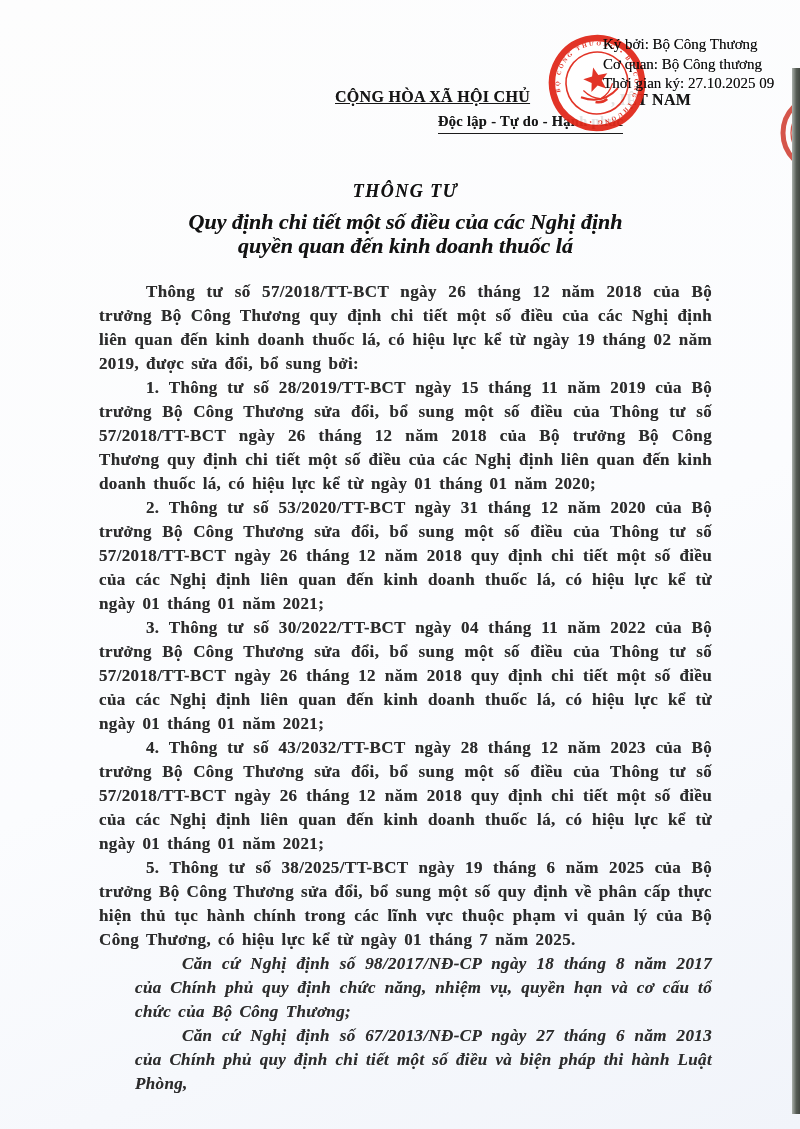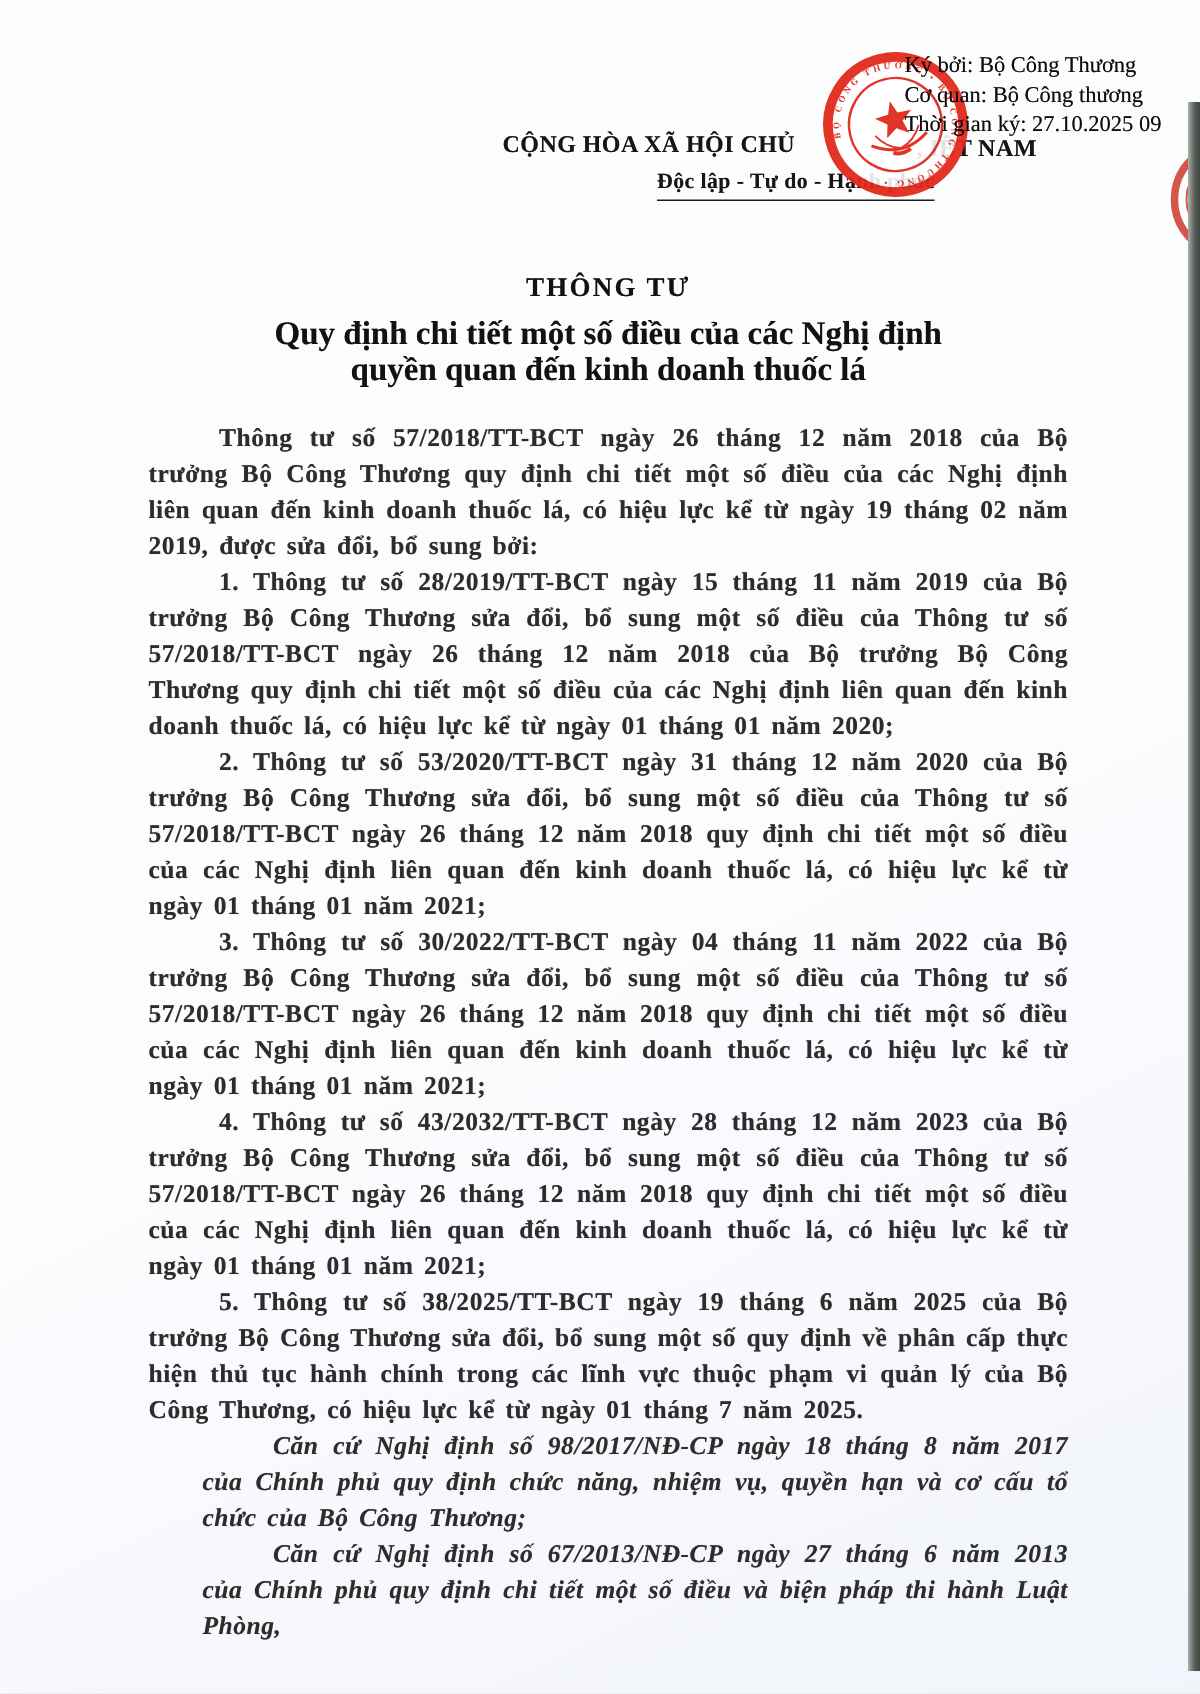--- a/index.html
+++ b/index.html
@@ -21,30 +21,30 @@
     font-size:15px; line-height:19.5px; color:#0c0c0c;
     white-space:nowrap; z-index:6;
     text-shadow:0 0 0.4px rgba(0,0,0,.55);
   }
   
   .seal { position:absolute; left:547px; top:33px; width:100px; height:100px; z-index:5; opacity:.95; }
   
   .edge-stamp { position:absolute; left:778px; top:91px; width:84px; height:84px; z-index:4; opacity:.85; }
   
   .nat { position:absolute; font-weight:bold; font-size:16px; color:#161616; letter-spacing:.3px; white-space:nowrap; text-shadow:0 0 .4px rgba(0,0,0,.5); }
-  .nat-left  { left:335px; top:88px; }
+  .nat-left  { left:335px; top:88px;text-decoration:underline; }
   .nat-right { left:611px; top:91px; }
   .motto {
     position:absolute; left:438px; top:113px;
     font-weight:bold; font-size:14.5px; color:#161616; letter-spacing:.3px;
     padding-bottom:3px; border-bottom:1.6px solid #1c1c1c; white-space:nowrap;
     text-shadow:0 0 .4px rgba(0,0,0,.5); z-index:2;
   }
   
-  .title-block { position:absolute; left:100px; top:181px; width:611px; text-align:center; color:#121212; font-weight:bold; text-shadow:0 0 .4px rgba(0,0,0,.5); }
+  .title-block { position:absolute; left:100px; top:181px; width:611px; text-align:center; color:#121212; font-weight:bold; text-shadow:0 0 .4px rgba(0,0,0,.5);font-style:italic; }
   .doc-type { font-size:18px; letter-spacing:1.5px; margin-bottom:8px; }
   .subject  { font-size:22px; line-height:24px; }
   
   .body-block {
     position:absolute; left:99px; top:280px; width:613px;
     font-size:17px; line-height:24px; color:#2c2c2c;
     text-align:justify; letter-spacing:.35px; word-spacing:2.5px;
     text-shadow:0 0 .45px rgba(30,30,30,.5);
   }
   .body-block p { margin:0; text-indent:47px;font-weight:bold; }

